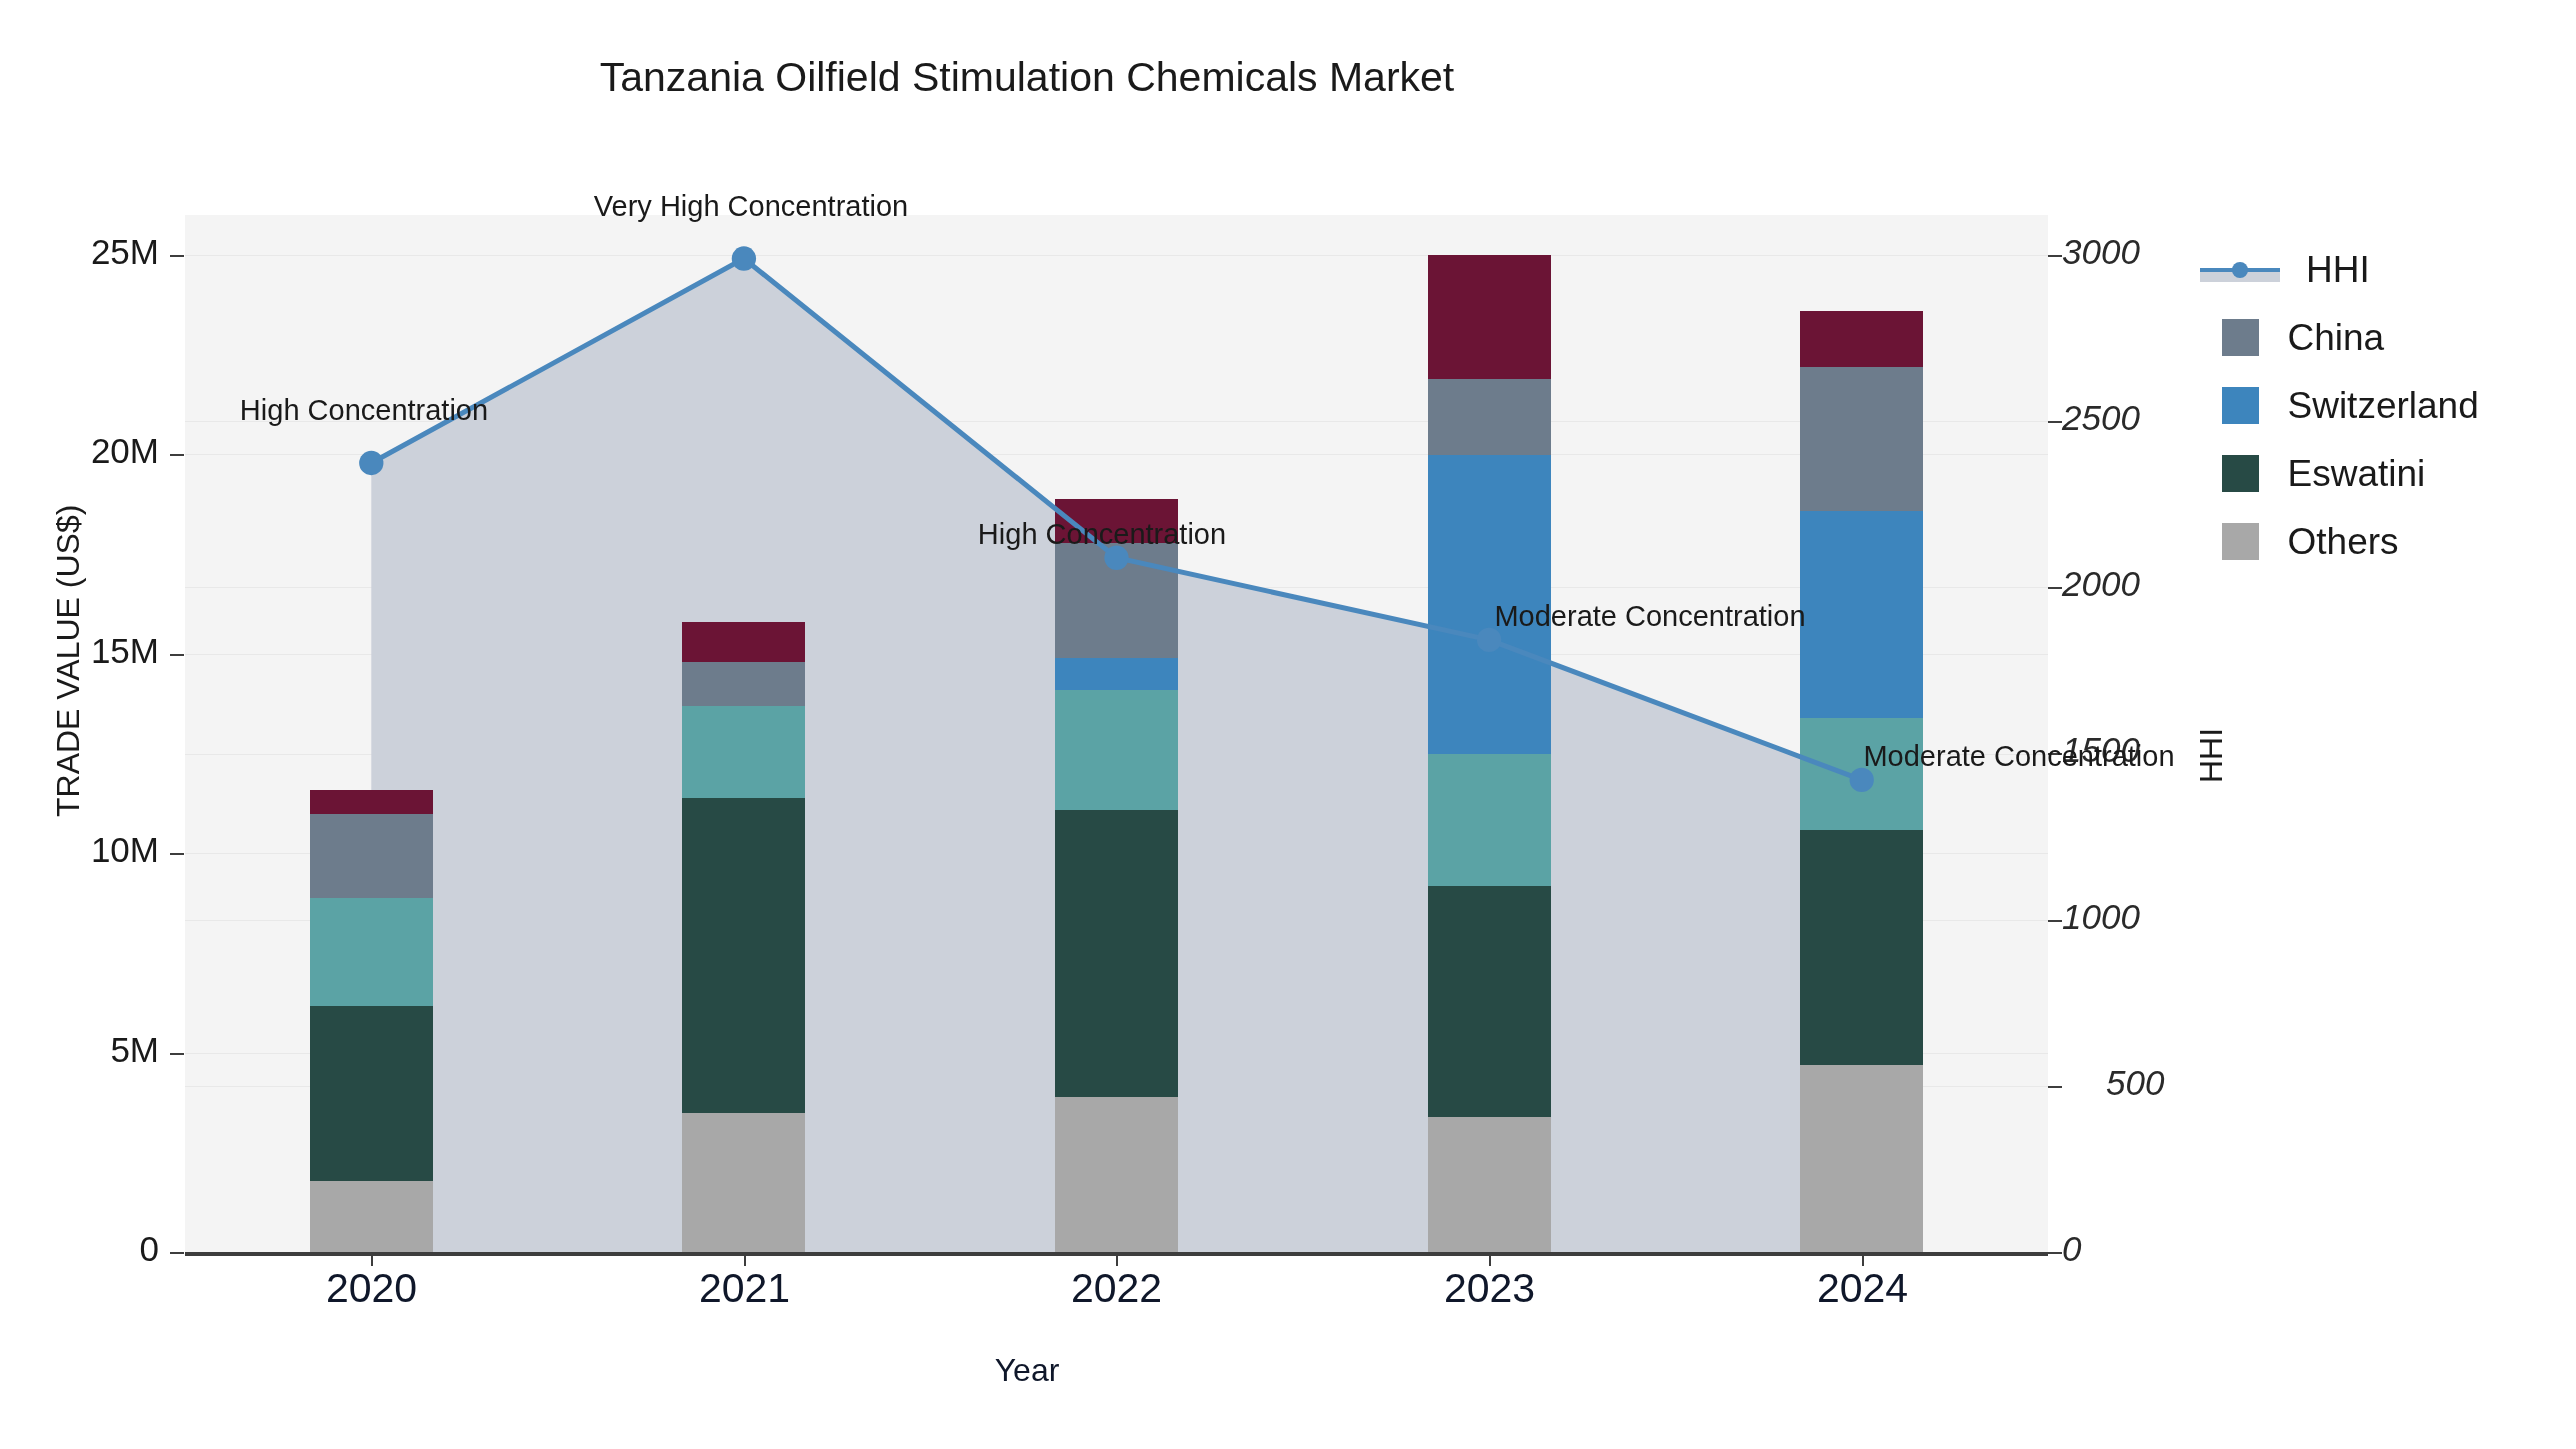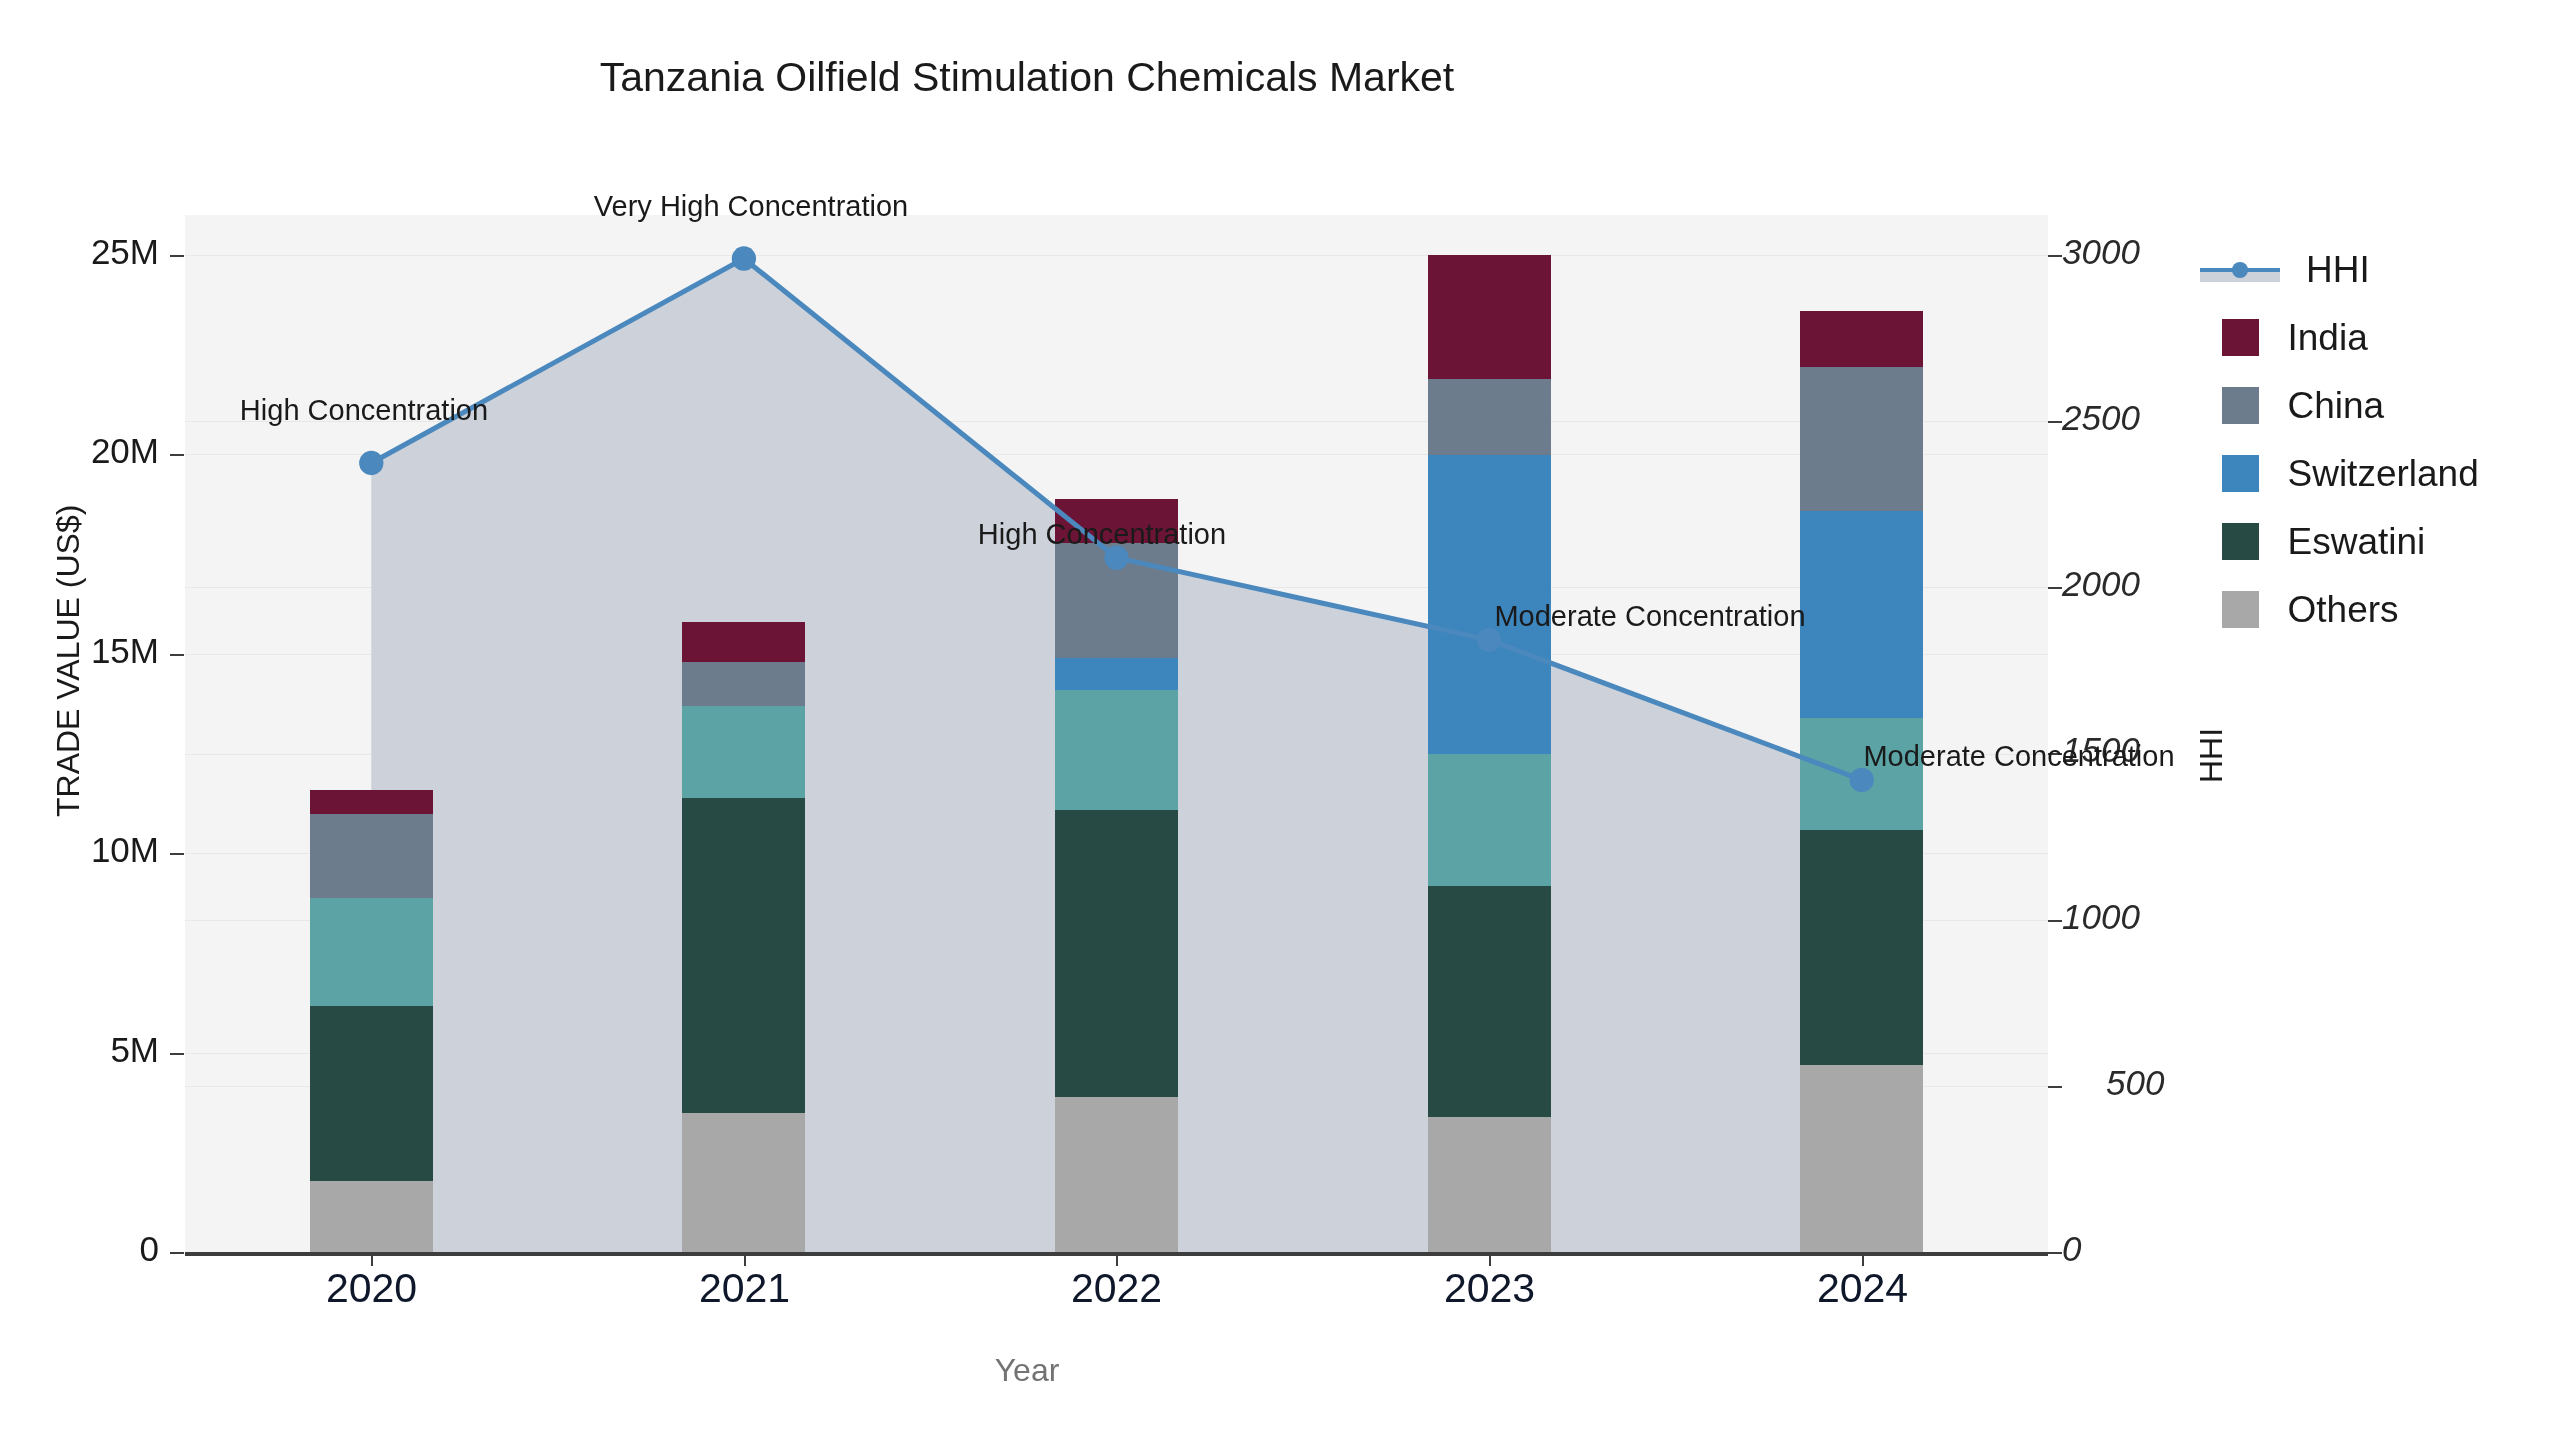--- a/index.html
+++ b/index.html
@@ -59,21 +59,21 @@
     text-align:center;color:#1a1a1a;font-size:32px;white-space:nowrap;
   }
 
   .xtick{
     position:absolute;top:1265px;width:215px;margin-left:-107px;
     text-align:center;color:#0f172a;font-size:41px;white-space:nowrap;
   }
   .xtickmark{position:absolute;top:1252px;width:2.1px;height:14.3px;background:#3d3d3d;}
   #x-axis-title{
     position:absolute;left:0;top:1352px;width:2054px;
-    text-align:center;color:#737373;font-size:32px;
+    text-align:center;color:#0f172a;font-size:32px;
   }
 
   
   .annot{
     position:absolute;color:#1a1a1a;font-size:29px;white-space:nowrap;
     text-align:center;transform:translateX(-50%);
   }
 
   
   #legend{position:absolute;left:2200px;top:235px;width:372px;}
@@ -225,24 +225,20 @@
   <div id="legend">
       <div class="legend-row">
         <div class="legend-line-key">
           <div class="ll-band"></div>
           <div class="ll-line" style="background: rgb(74, 136, 189);"></div>
           <div class="ll-dot" style="background: rgb(74, 136, 189);"></div>
         </div>
         <span class="legend-label">HHI</span>
       </div>
       <div class="legend-row">
-        <div class="legend-swatch" style="background: rgb(107, 20, 53); margin-left: 21.5px;"></div>
-        <span class="legend-label">India</span>
-      </div>
-      <div class="legend-row">
         <div class="legend-swatch" style="background: rgb(109, 124, 140); margin-left: 21.5px;"></div>
         <span class="legend-label">China</span>
       </div>
       <div class="legend-row">
         <div class="legend-swatch" style="background: rgb(61, 133, 189); margin-left: 21.5px;"></div>
         <span class="legend-label">Switzerland</span>
       </div>
       <div class="legend-row">
         <div class="legend-swatch" style="background: rgb(39, 74, 69); margin-left: 21.5px;"></div>
         <span class="legend-label">Eswatini</span>

